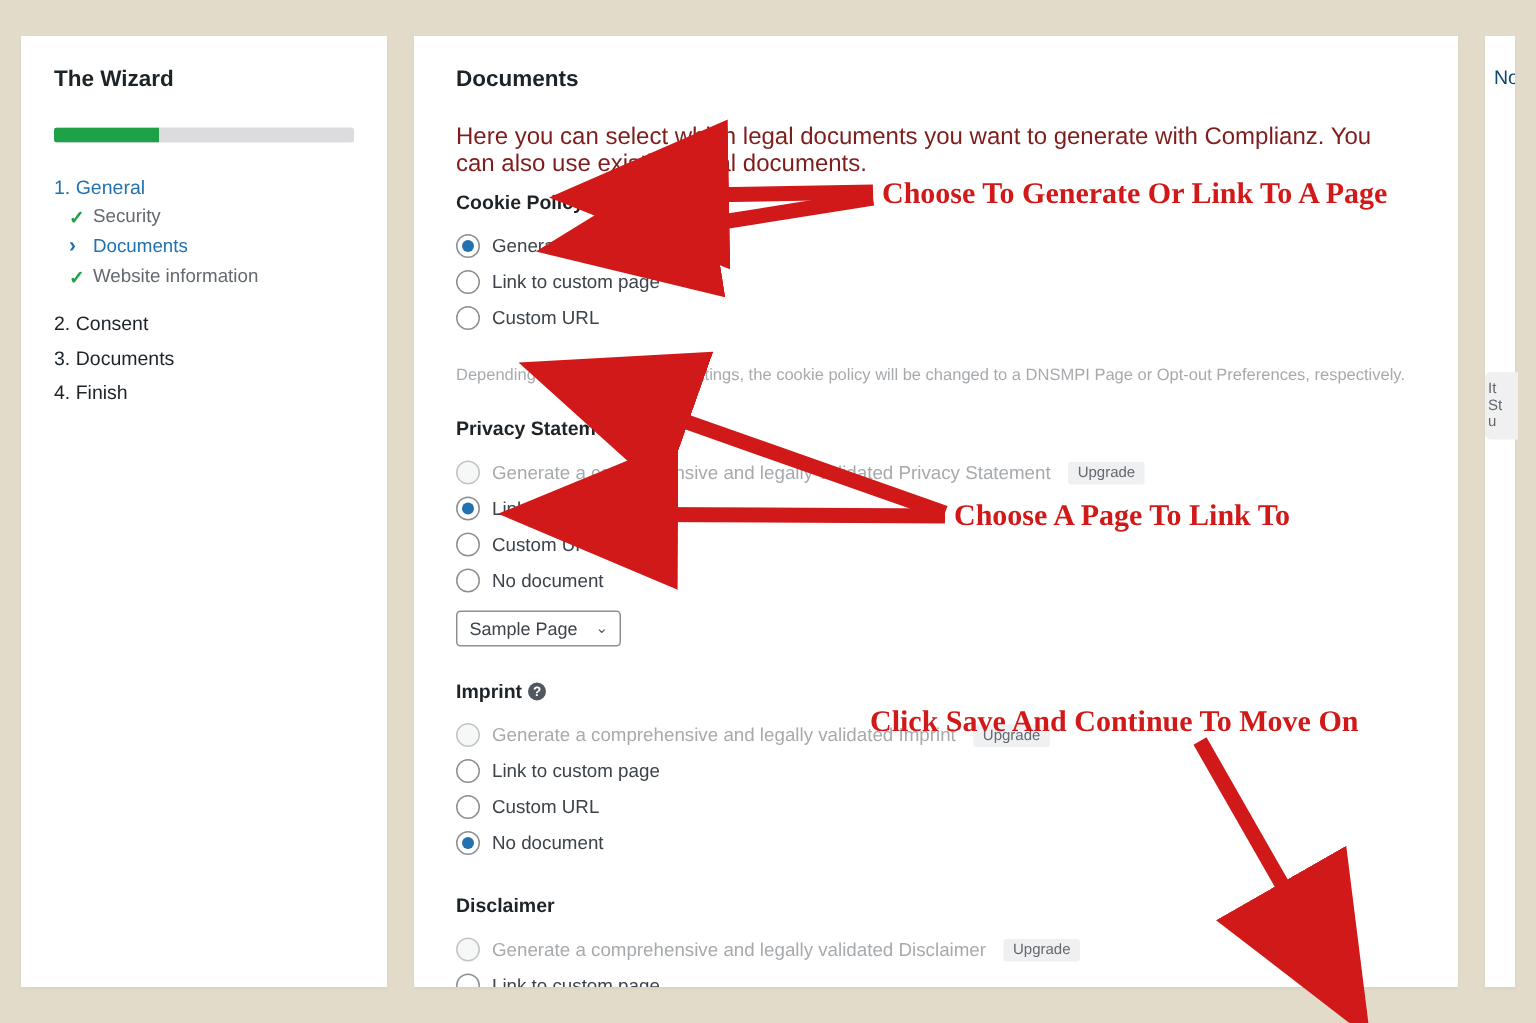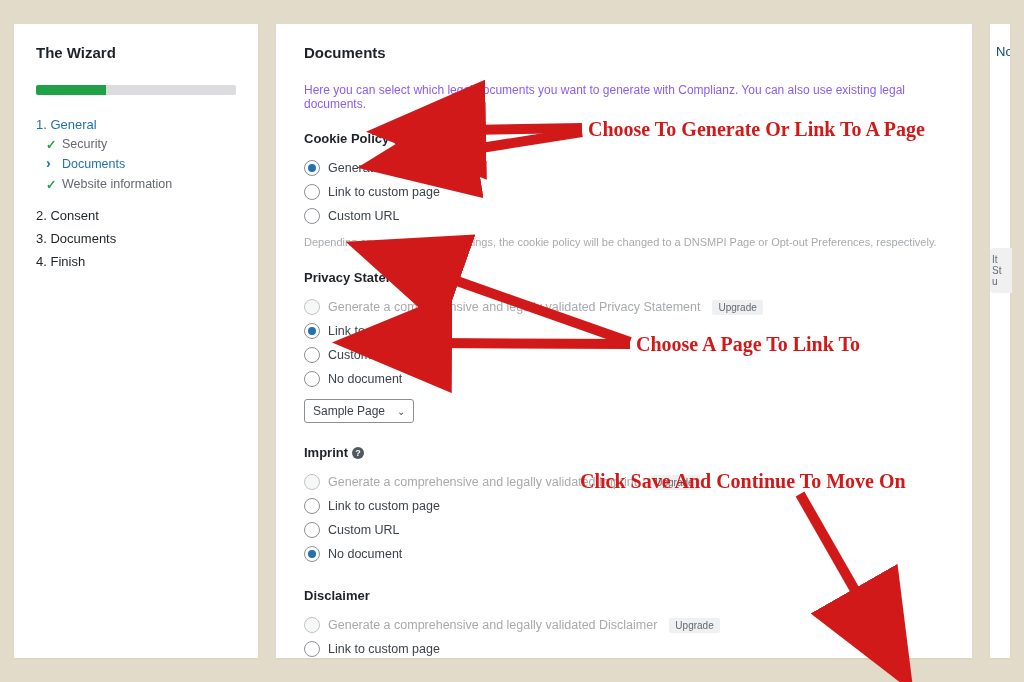--- a/index.html
+++ b/index.html
@@ -86,23 +86,23 @@
     overflow-y: auto;
     position: relative;
   }
   .main-title {
     font-size: 15px;
     font-weight: 600;
     margin-bottom: 22px;
     color: #1d2327;
   }
   .intro {
-    font-size: 12px;
-    color: #8b5cf6;
-    margin-bottom: 20px;
+    font-size: 16px;
+    color: #7f1d1d;
+    margin-bottom: 8px;
   }
   .section {
     margin-bottom: 22px;
   }
   .section-label {
     font-size: 13px;
     font-weight: 600;
     color: #1d2327;
     display: flex;
     align-items: center;
@@ -150,21 +150,21 @@
     background: #eef0f1;
     color: #646970;
     font-size: 10px;
     padding: 2px 6px;
     border-radius: 2px;
     margin-left: 4px;
   }
   .hint {
     font-size: 11px;
     color: #a7aaad;
-    margin-top: 8px;
+    margin-top: 20px;
   }
   .select {
     margin-top: 8px;
     border: 1px solid #8c8f94;
     padding: 4px 8px;
     font-size: 12px;
     border-radius: 3px;
     display: inline-flex;
     align-items: center;
     gap: 12px;

